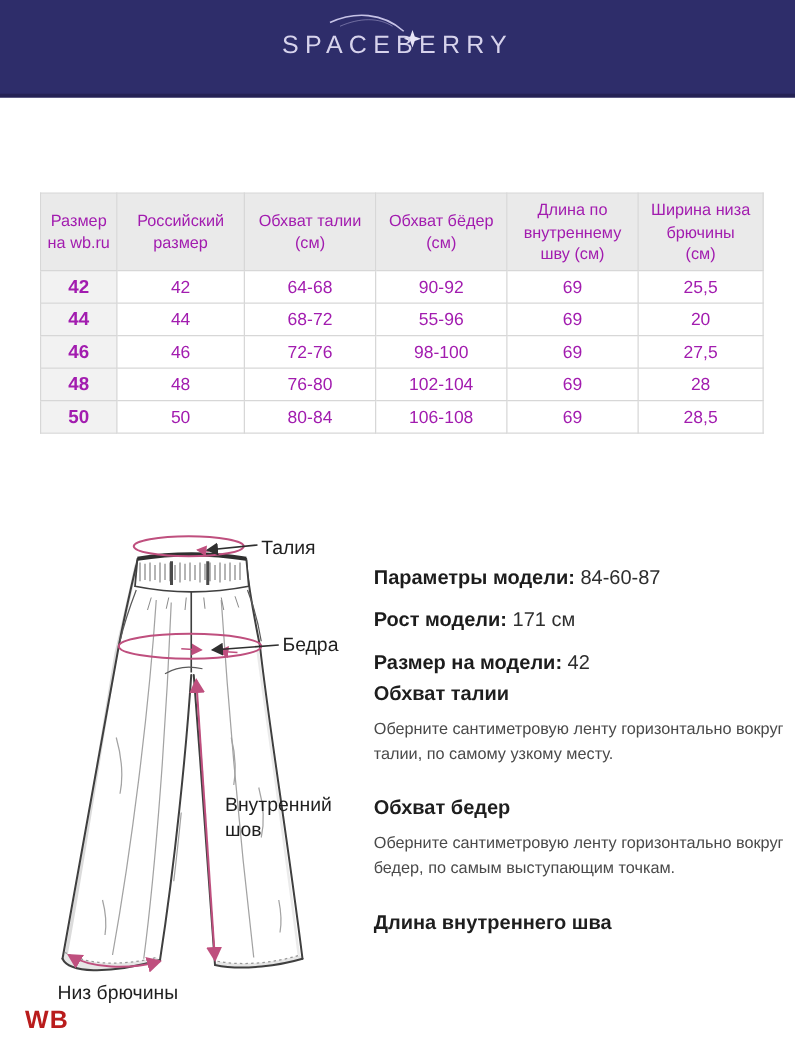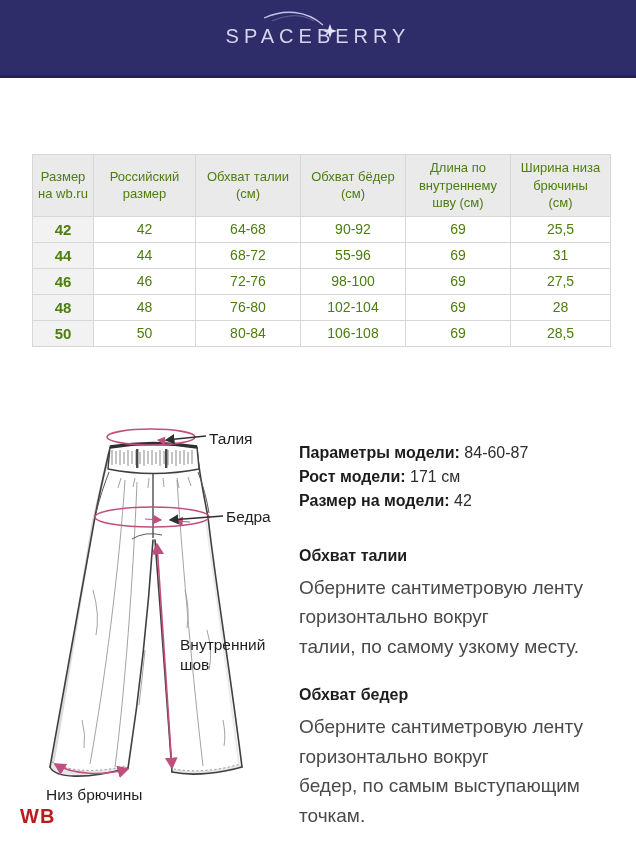--- a/index.html
+++ b/index.html
@@ -19,21 +19,21 @@
     position:absolute; left:0; top:25px; width:636px;
     text-align:center; color:#d7d3ec; font-size:20px;
     letter-spacing:5px; font-weight:400;
   }
   .comet { position:absolute; left:248px; top:6px; }
 
   
   .size-table {
     position:absolute; left:32px; top:154px; width:578px;
     border-collapse:collapse; table-layout:fixed;
-    color:#4d7c0f;
+    color:#a21caf;
   }
   .size-table th, .size-table td {
     border:1px solid #d7d7d7; text-align:center; vertical-align:middle;
   }
   .size-table th {
     background:#eaeaea; font-weight:400; font-size:13px;
     line-height:1.35; height:57px; white-space:pre-line; padding:4px 2px;
   }
   .size-table td { background:#ffffff; font-size:14px; height:26px; }
   .size-table td.size-col {
@@ -43,28 +43,28 @@
   
   .diagram-svg { position:absolute; left:25px; top:420px; }
   .diag-label { position:absolute; color:#1f1f1f; font-size:15.5px; line-height:1.28; }
   .lbl-waist { left:209px; top:429px;text-align:right; }
   .lbl-hips  { left:226px; top:507px; }
   .lbl-inseam{ left:180px; top:635px; max-width:100px; }
   .lbl-hem   { left:46px;  top:785px; }
 
   
   .model-info { position:absolute; left:299px; top:441px; }
-  .model-line { font-size:16px; line-height:24px; color:#2e2e2e; }
+  .model-line { font-size:16px; line-height:24px; color:#2e2e2e;margin-top:10px; }
   .model-line .lbl { font-weight:700; color:#1c1c1c; }
   .measure-guide { position:absolute; left:299px; top:547px; width:330px; }
   .measure-section h3 {
     font-size:16px; font-weight:700; color:#1e1e1e; margin:0 0 8px 0;
   }
   .measure-section p {
-    font-size:19px; color:#4a4a4a; line-height:1.55;
+    font-size:13px; color:#4a4a4a; line-height:1.55;
     margin:0 0 25px 0; white-space:pre-line;
   }
 
   
   .watermark {
     position:absolute; left:20px; top:805px;
     font-size:20px; font-weight:700; color:#b91c1c; letter-spacing:1px;
   }
 </style>
 </head>
@@ -116,21 +116,21 @@
         <td>90-92</td>
         <td>69</td>
         <td>25,5</td>
       </tr>
       <tr>
         <td class="size-col">44</td>
         <td>44</td>
         <td>68-72</td>
         <td>55-96</td>
         <td>69</td>
-        <td>31</td>
+        <td>20</td>
       </tr>
       <tr>
         <td class="size-col">46</td>
         <td>46</td>
         <td>72-76</td>
         <td>98-100</td>
         <td>69</td>
         <td>27,5</td>
       </tr>
       <tr>

